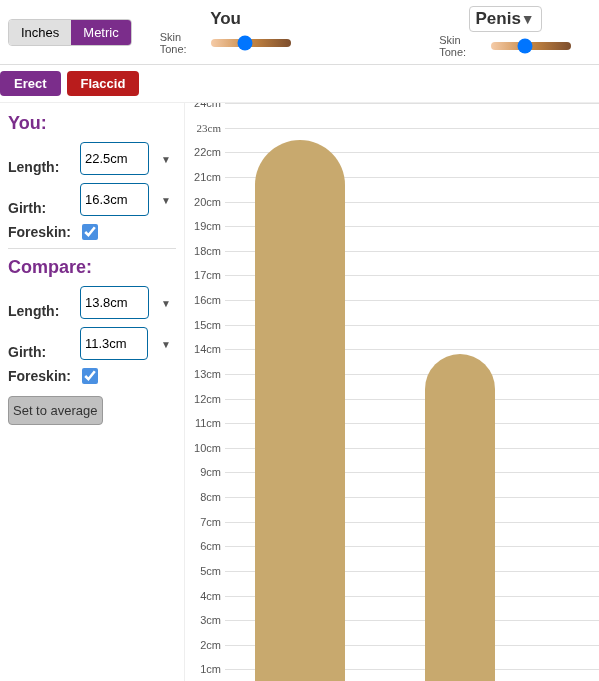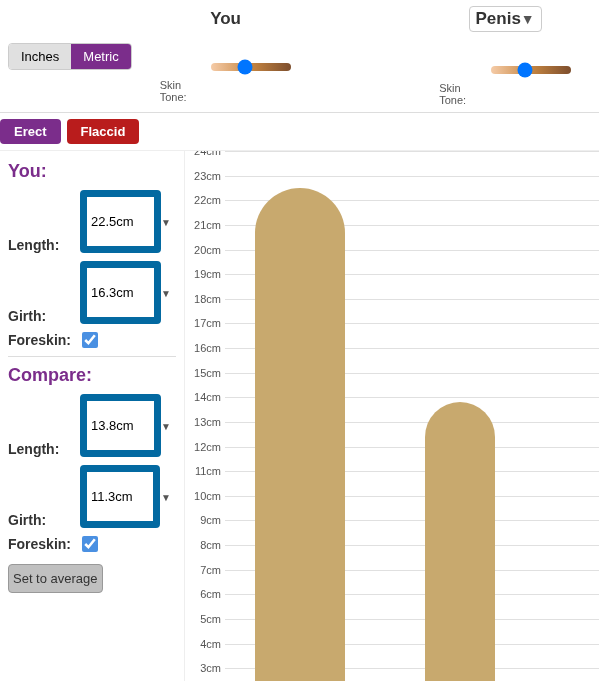--- a/index.html
+++ b/index.html
@@ -49,21 +49,20 @@
     .skin-tone-row {
       display: flex;
       align-items: center;
       gap: 4px;
       margin-top: 2px;
     }
 
     .skin-tone-label {
       font-size: 11px;
       color: #555;
-      margin-top: 48px;
     }
 
     .skin-tone-slider {
       width: 80px;
       height: 8px;
       border-radius: 4px;
       appearance: none;
       background: linear-gradient(to right, #f5cba7, #c68642, #7d4e2d);
       cursor: pointer;
     }
@@ -139,22 +138,22 @@
 
     .field-label {
       width: 68px;
       font-size: 14px;
       color: #333;
       font-weight: bold;
     }
 
     .field-select {
       flex: 1;
-      padding: 17px 4px;
-      border: 7px solid #0369a1;
+      padding: 8px 4px;
+      border: 1px solid #0369a1;
       border-radius: 4px;
       font-size: 13px;
       background: #fff;
       cursor: pointer;
       appearance: none;
       padding-right: 20px;
       position: relative;
     }
 
     .select-wrapper {
@@ -350,21 +349,21 @@
       <input type="checkbox" checked="" style="">
     </div>
 
     <button class="set-avg-btn">Set to average</button>
   </div>
 
   <div class="chart-area" id="chart-area">
     <div class="chart-inner">
       <div class="y-axis" id="y-axis">
           <div class="y-tick" style="top: 0px;">24cm</div>
-          <div class="y-tick" style="top: 24.625px;">23cm</div>
+          <div class="y-tick" style="top: 24.625px; font-family: Liberation Serif, serif;">23cm</div>
           <div class="y-tick" style="top: 49.25px;">22cm</div>
           <div class="y-tick" style="top: 73.875px;">21cm</div>
           <div class="y-tick" style="top: 98.5px;">20cm</div>
           <div class="y-tick" style="top: 123.125px;">19cm</div>
           <div class="y-tick" style="top: 147.75px;">18cm</div>
           <div class="y-tick" style="top: 172.375px;">17cm</div>
           <div class="y-tick" style="top: 197px;">16cm</div>
           <div class="y-tick" style="top: 221.625px;">15cm</div>
           <div class="y-tick" style="top: 246.25px;">14cm</div>
           <div class="y-tick" style="top: 270.875px;">13cm</div>

